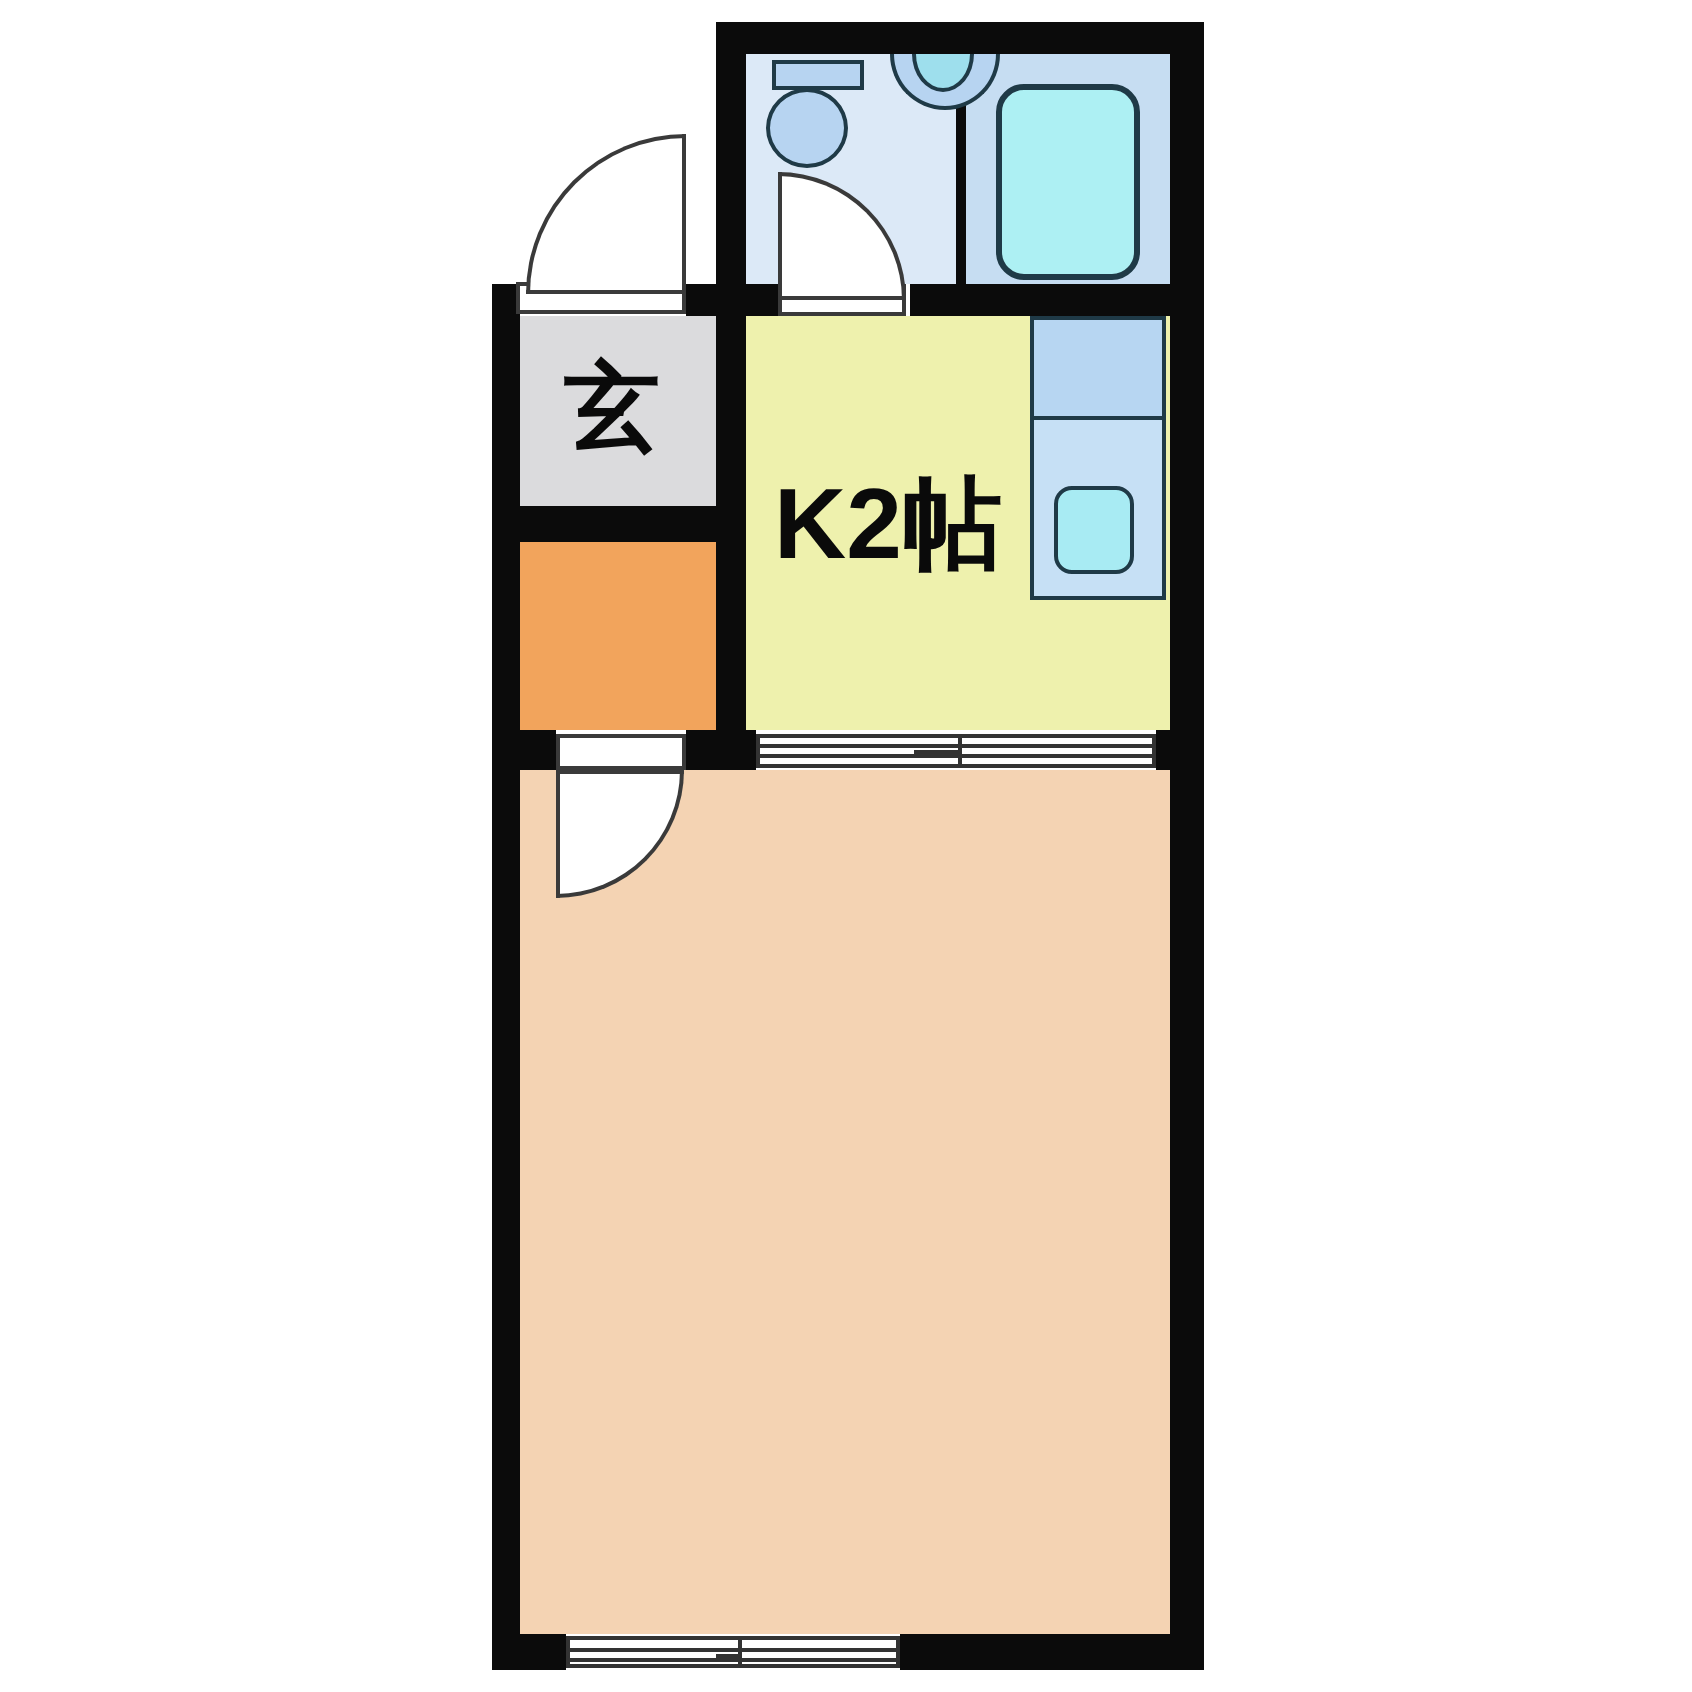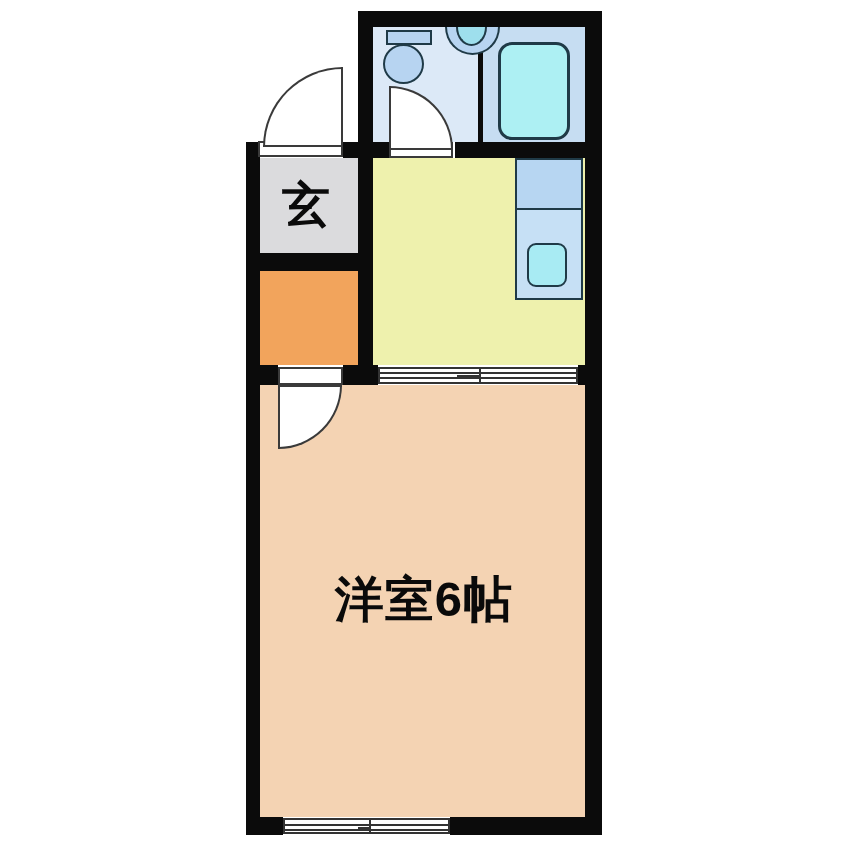--- a/index.html
+++ b/index.html
@@ -107,15 +107,15 @@
   </div>
 
   <div class="band" style="left:283px;top:818px;width:167px;height:16px;">
     <div class="ln" style="left:0;right:0;top:4px;"></div>
     <div class="ln" style="left:0;right:0;top:9px;"></div>
     <div class="ln" style="left:73px;width:12px;top:7px;"></div>
     <div class="tick" style="left:84px;"></div>
   </div>
 
   <span class="lbl lbl-genkan" style="left:306px;top:205px;">玄</span>
-  <span class="lbl lbl-western" style="left:424px;top:599px;">洋室6帖</span>
+  <span class="lbl lbl-kitchen" style="left:444px;top:262px;">K2帖</span>
 
 </div>
 
 </body></html>

